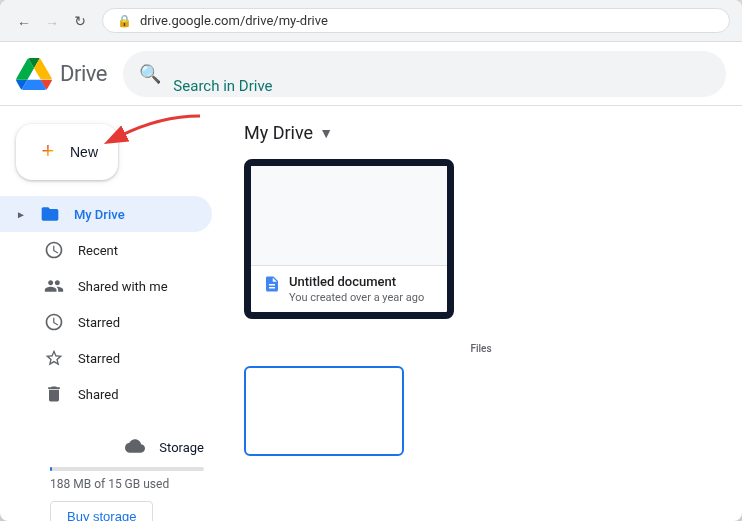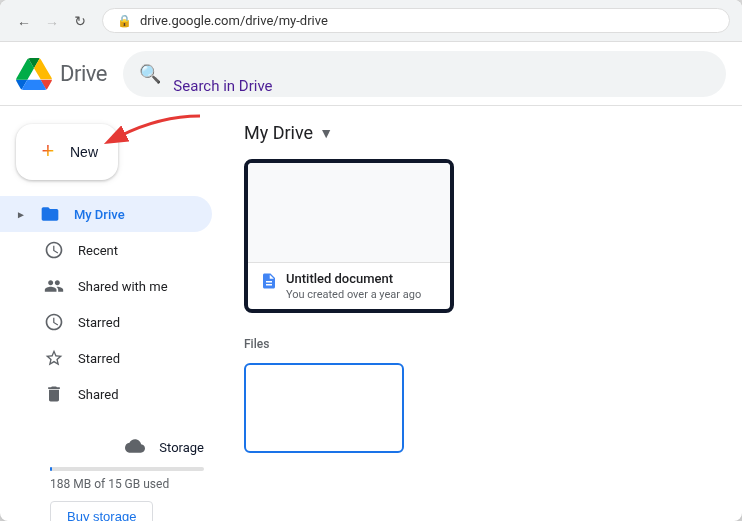--- a/index.html
+++ b/index.html
@@ -96,21 +96,21 @@
       background: #f1f3f4;
       border-radius: 24px;
       height: 46px;
       display: flex;
       align-items: center;
       padding: 0 16px;
       gap: 12px;
       cursor: text;
     }
     .search-icon { color: #5f6368; font-size: 18px; }
-    .search-placeholder { color: #4c1d95; font-size: 15px; margin-top: 25px; }
+    .search-placeholder { color: #0f766e; font-size: 15px; margin-top: 25px; }
     
     .main-content {
       display: flex;
       flex: 1;
       overflow: hidden;
     }
     
     .sidebar {
       width: 220px;
       flex-shrink: 0;
@@ -255,21 +255,21 @@
       margin-bottom: 12px;
     }
     .quick-access-grid {
       display: flex;
       gap: 12px;
       flex-wrap: wrap;
       margin-bottom: 24px;
     }
     .file-card {
       width: 210px;
-      border: 4px solid #0f172a;
+      border: 7px solid #0f172a;
       border-radius: 8px;
       overflow: hidden;
       cursor: pointer;
     }
     .file-card-preview {
       height: 100px;
       background: #f8f9fa;
       border-bottom: 1px solid #e0e0e0;
     }
     .file-card-info {
@@ -289,24 +289,25 @@
       font-size: 13px;
       color: #202124;
       font-weight: 500;
     }
     .file-date {
       font-size: 11px;
       color: #5f6368;
       margin-top: 2px;
     }
     .files-section-label {
-      font-size: 12px;
+      font-size: 10px;
       color: #5f6368;
       font-weight: 500;
       margin-bottom: 12px;
+      text-align: center;
     }
     .files-grid {
       display: flex;
       gap: 12px;
       flex-wrap: wrap;
     }
     .file-thumb {
       width: 160px;
       height: 90px;
       border: 2px solid #1a73e8;

